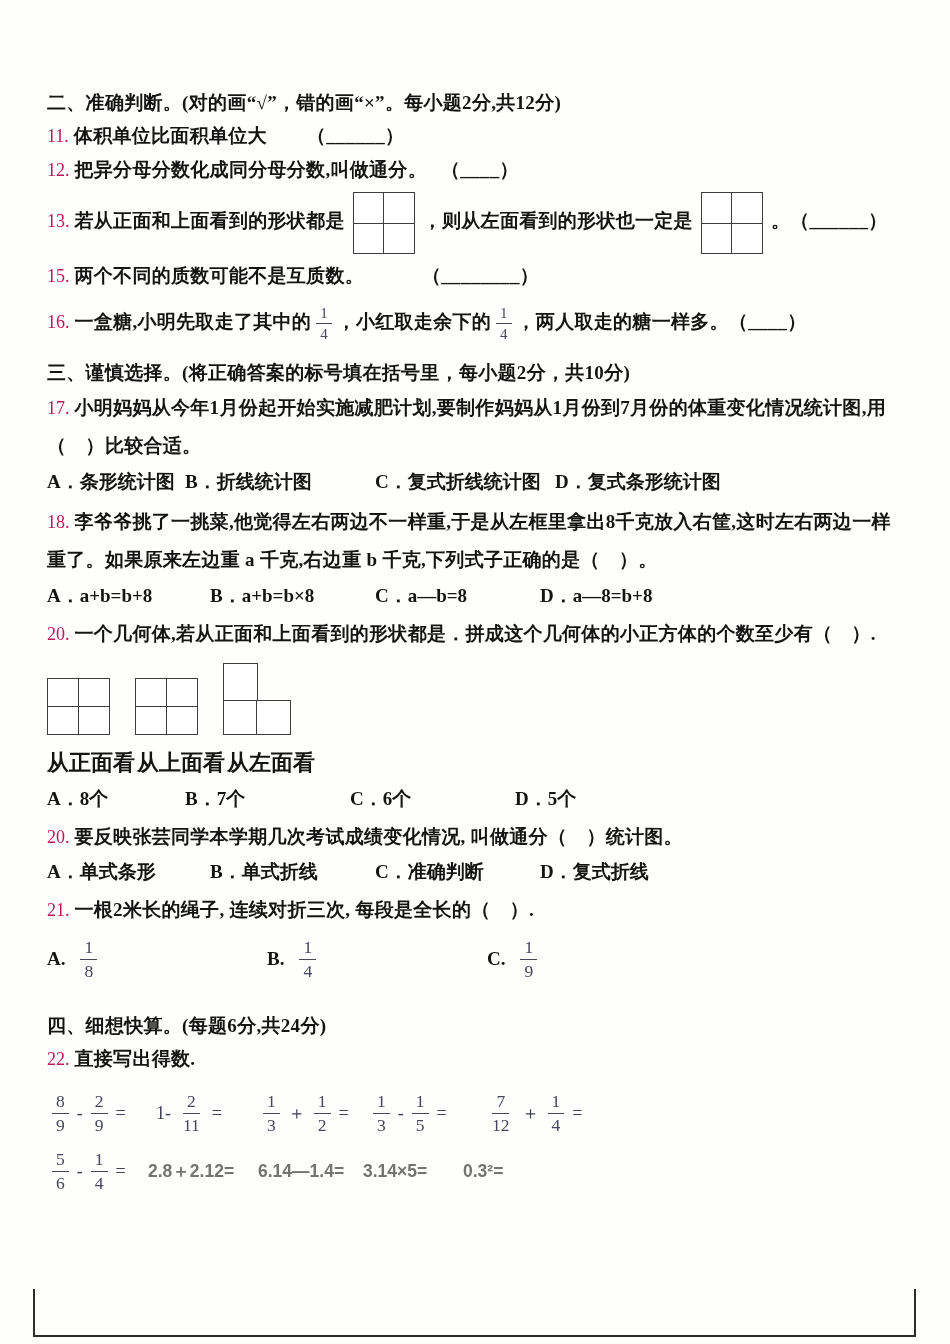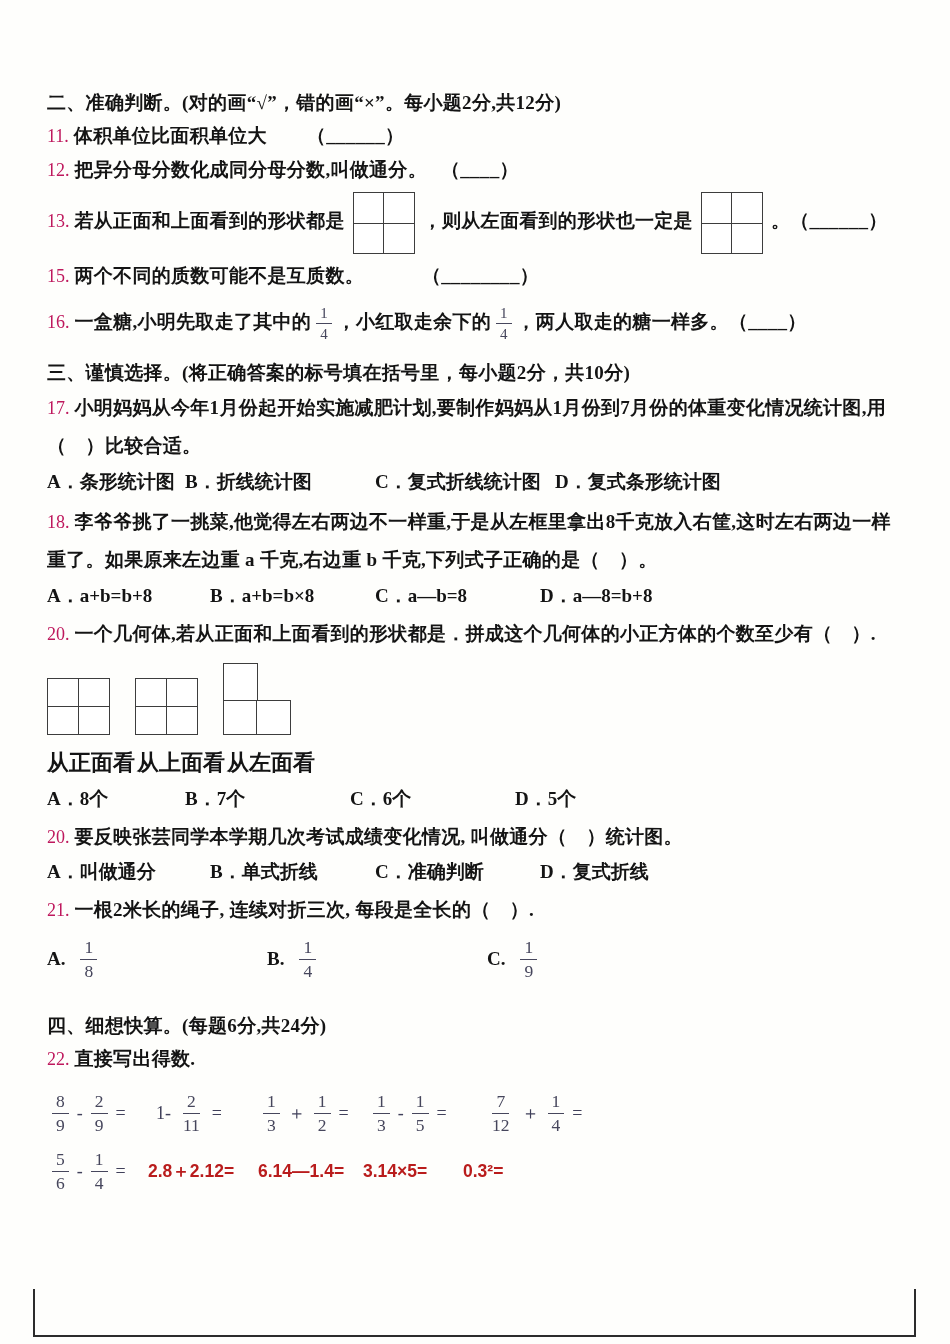--- a/index.html
+++ b/index.html
@@ -50,21 +50,21 @@
 
   
   .q21row { margin-top:8px; line-height:48px; }
   .opt21 { display:inline-flex; align-items:center; }
   .optletter { font-weight:bold; font-size:19px; margin-right:10px; }
 
   
   .mathrow { display:flex; align-items:center; margin-top:14px; min-height:46px; color:#40405a; font-size:18px; }
   .expr { display:inline-flex; align-items:center; }
   .mop { margin:0 3px; }
-  .bexpr { font-weight:bold; color:#b91c1c; font-size:17.5px; font-family:"Liberation Sans","DejaVu Sans",sans-serif; }
+  .bexpr { font-weight:bold; color:#737373; font-size:17.5px; font-family:"Liberation Sans","DejaVu Sans",sans-serif; }
 
   
   .page-frame { position:absolute; left:33px; top:1289px; width:883px; height:48px;
                 border-left:2px solid #2c2c2c; border-right:2px solid #2c2c2c; border-bottom:2px solid #2c2c2c; }
 </style>
 </head>
 <body>
 
 <div class="sheet">
   <div class="content">
@@ -165,21 +165,21 @@
       <span class="w138">A．8个</span>
       <span class="w165">B．7个</span>
       <span class="w165">C．6个</span>
       <span>D．5个</span>
     </div>
 
     <p class="line" style="margin-top:4px;">
       <span class="qnum">20.</span><span class="qtext">要反映张芸同学本学期几次考试成绩变化情况, 叫做通分（　）统计图。</span>
     </p>
     <div class="optrow">
-      <span class="w163">A．叫做通分</span>
+      <span class="w163">A．单式条形</span>
       <span class="w165">B．单式折线</span>
       <span class="w165">C．准确判断</span>
       <span>D．复式折线</span>
     </div>
 
     <p class="line" style="margin-top:4px;">
       <span class="qnum">21.</span><span class="qtext">一根2米长的绳子, 连续对折三次, 每段是全长的（　）.</span>
     </p>
     <div class="optrow q21row">
       <span class="opt21 w220">

